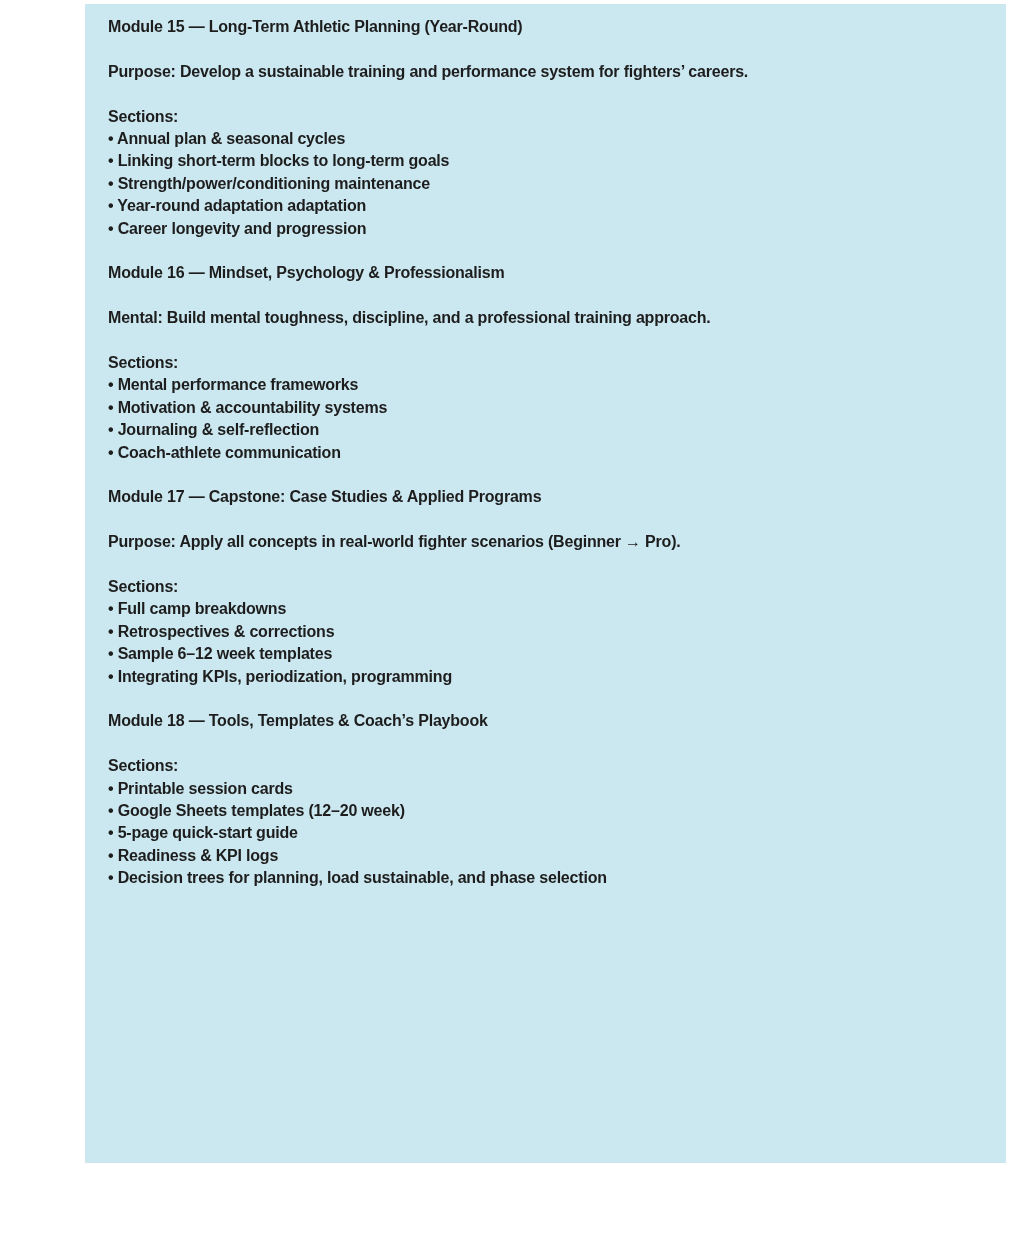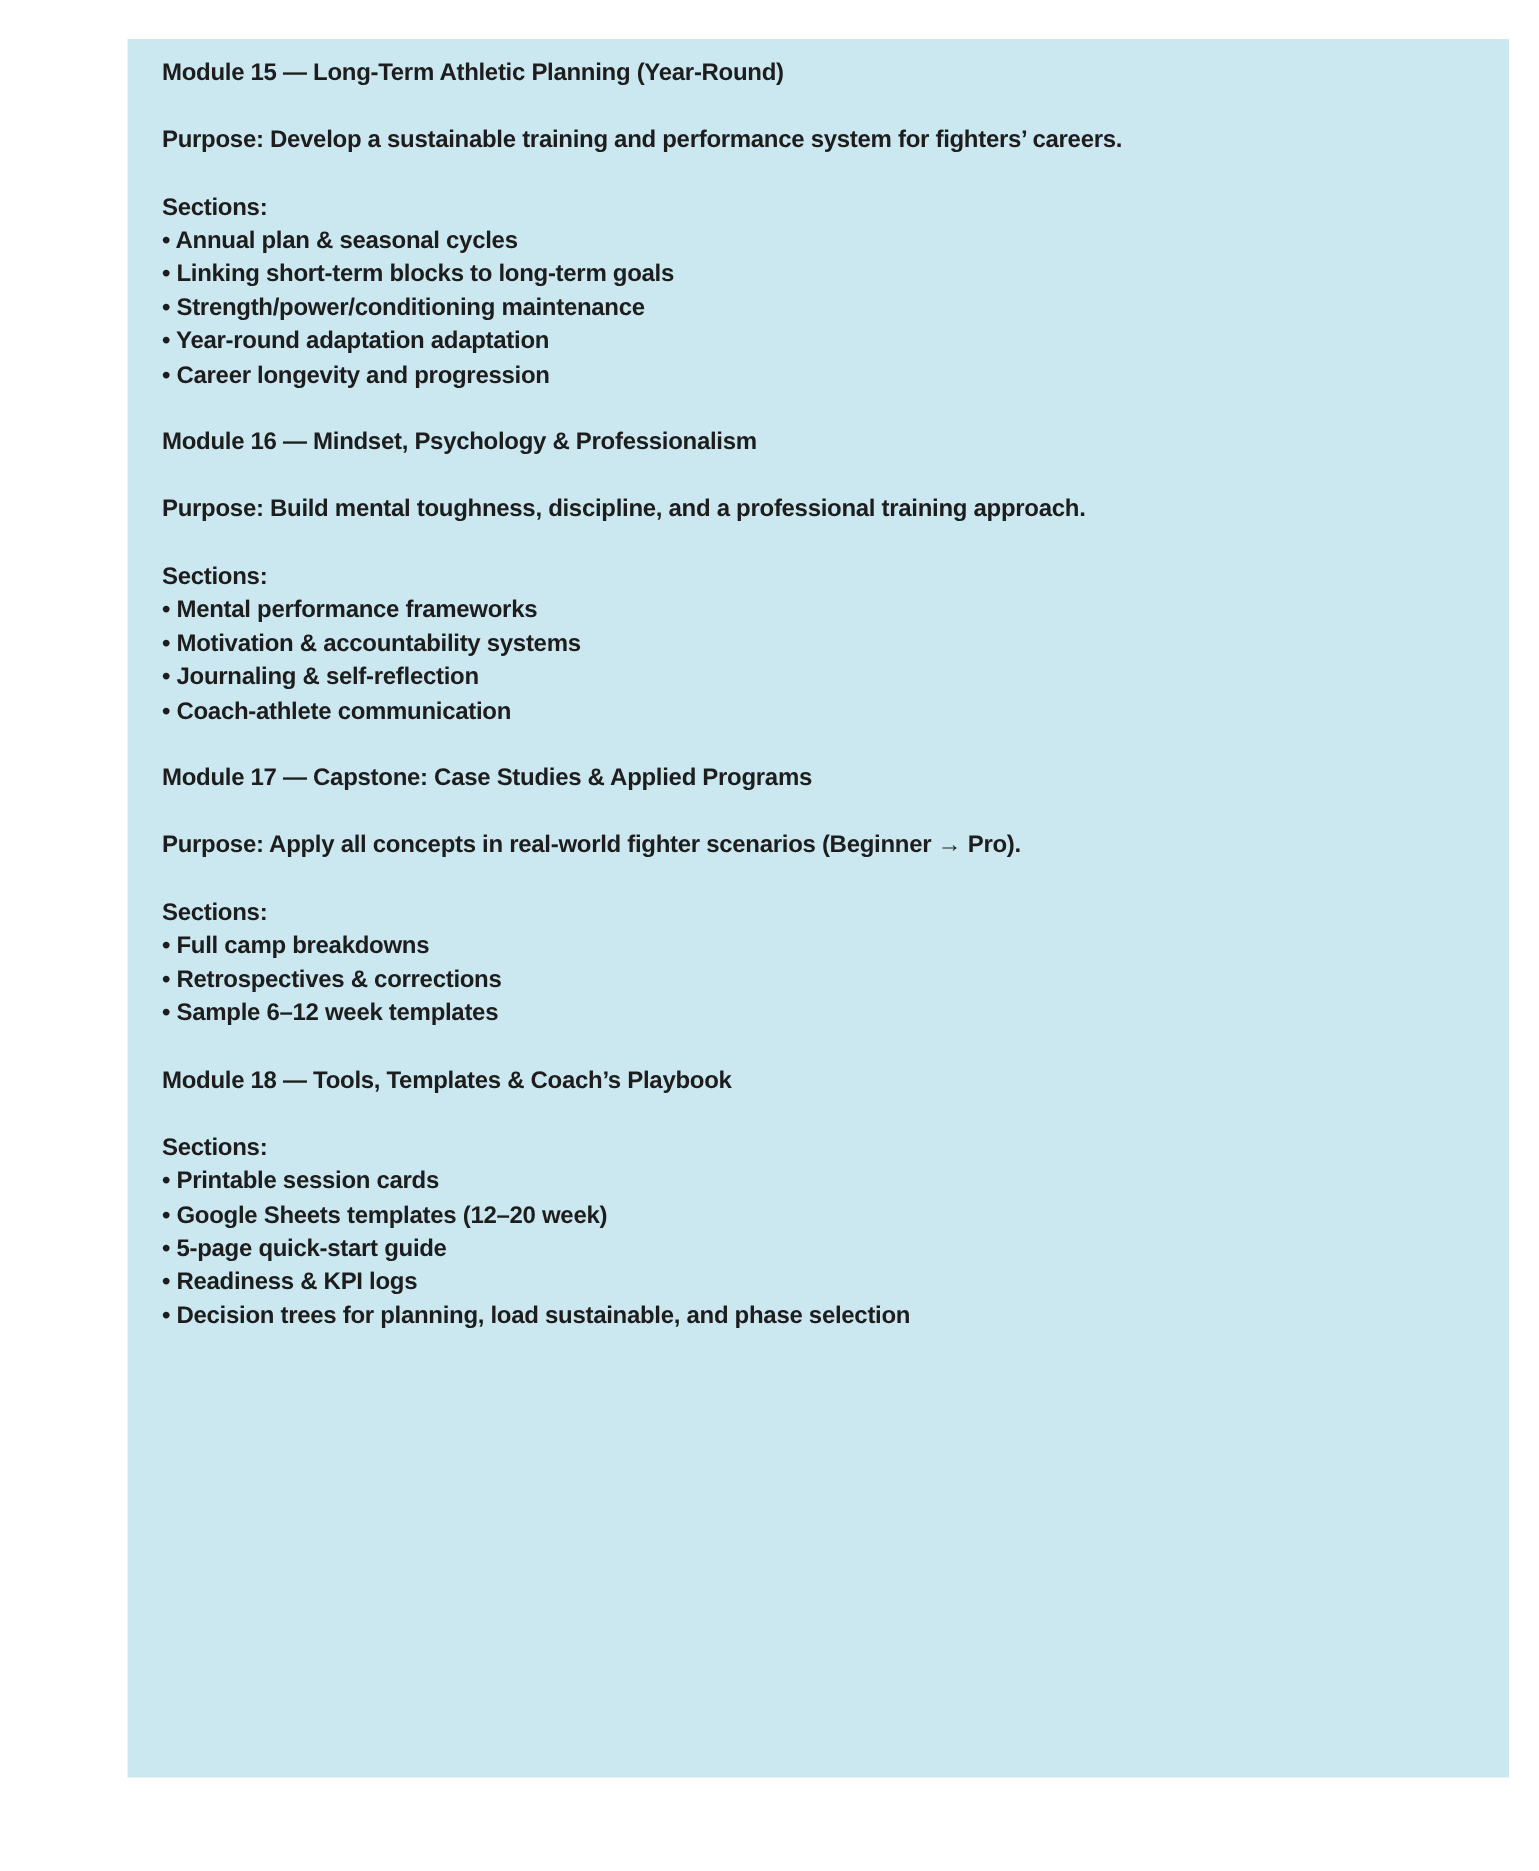--- a/index.html
+++ b/index.html
@@ -13,21 +13,21 @@
   }
   .page {
     position: relative;
     width: 1026px;
     height: 1247px;
     background: #ffffff;
   }
   .panel {
     position: absolute;
     left: 85px;
-    top: 26px;
+    top: 4px;
     width: 921px;
     height: 1159px;
     background: #cbe7f0;
     box-sizing: border-box;
     padding: 12px 24px 0 23px;
     color: #1d1d1d;
   }
   .module {
     margin-bottom: 22.4px;
   }
@@ -66,37 +66,38 @@
           <ul class="bullet-list">
             <li class="line bullet-item">• Annual plan &amp; seasonal cycles</li>
             <li class="line bullet-item">• Linking short-term blocks to long-term goals</li>
             <li class="line bullet-item">• Strength/power/conditioning maintenance</li>
             <li class="line bullet-item">• Year-round adaptation adaptation</li>
             <li class="line bullet-item">• Career longevity and progression</li>
           </ul>
         </div>
         <div class="module">
           <div class="line module-title">Module 16 — Mindset, Psychology &amp; Professionalism</div>
-          <div class="line module-purpose">Purpose: Build mental toughness, discipline, and a professional training approach.</div>
+          <div class="line module-purpose">Mental: Build mental toughness, discipline, and a professional training approach.</div>
           <div class="line sections-label">Sections:</div>
           <ul class="bullet-list">
             <li class="line bullet-item">• Mental performance frameworks</li>
             <li class="line bullet-item">• Motivation &amp; accountability systems</li>
             <li class="line bullet-item">• Journaling &amp; self-reflection</li>
             <li class="line bullet-item">• Coach-athlete communication</li>
           </ul>
         </div>
         <div class="module">
           <div class="line module-title">Module 17 — Capstone: Case Studies &amp; Applied Programs</div>
           <div class="line module-purpose">Purpose: Apply all concepts in real-world fighter scenarios (Beginner → Pro).</div>
           <div class="line sections-label">Sections:</div>
           <ul class="bullet-list">
             <li class="line bullet-item">• Full camp breakdowns</li>
             <li class="line bullet-item">• Retrospectives &amp; corrections</li>
             <li class="line bullet-item">• Sample 6–12 week templates</li>
+            <li class="line bullet-item">• Integrating KPIs, periodization, programming</li>
           </ul>
         </div>
         <div class="module">
           <div class="line module-title">Module 18 — Tools, Templates &amp; Coach’s Playbook</div>
           <div class="line sections-label">Sections:</div>
           <ul class="bullet-list">
             <li class="line bullet-item">• Printable session cards</li>
             <li class="line bullet-item">• Google Sheets templates (12–20 week)</li>
             <li class="line bullet-item">• 5-page quick-start guide</li>
             <li class="line bullet-item">• Readiness &amp; KPI logs</li>

